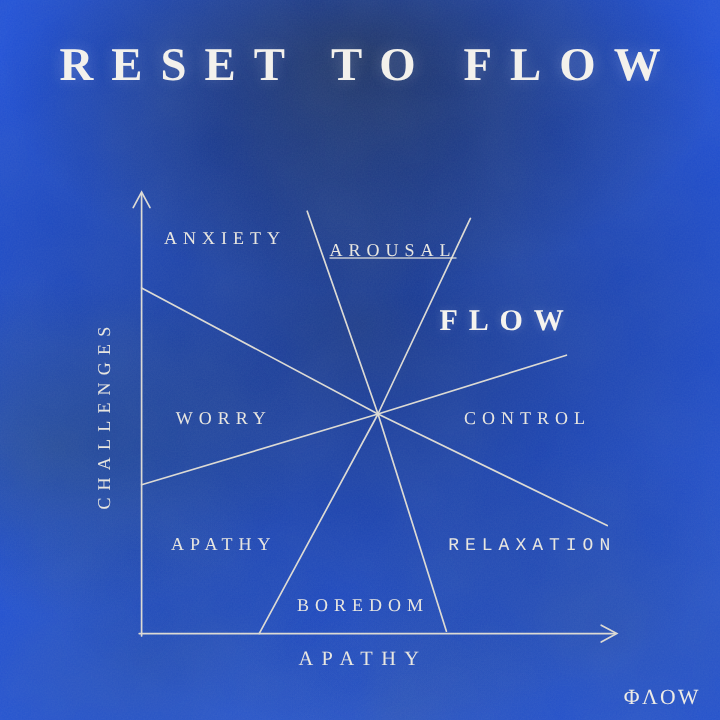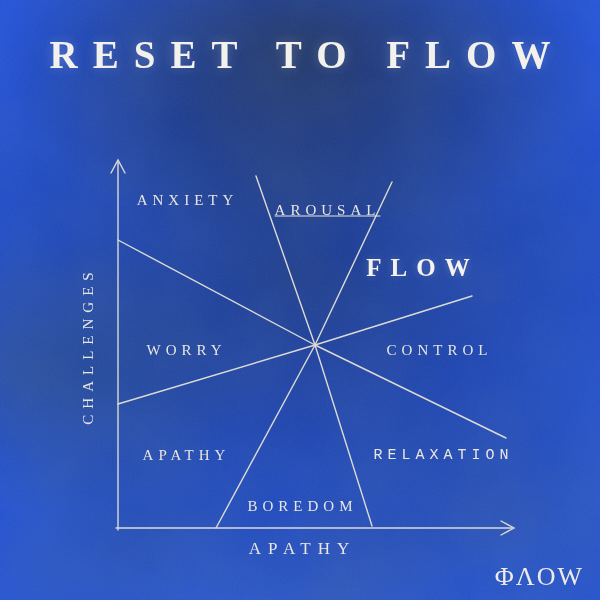--- a/index.html
+++ b/index.html
@@ -82,21 +82,21 @@
     font-size: 15px;
   }
   .label-x {
     font-size: 17px;
     letter-spacing: 7px;
   }
   .logo {
     position: absolute;
     right: 16px;
     bottom: 8px;
-    font-size: 26px;
+    font-size: 18px;
     letter-spacing: 2px;
     color: #edebe6;
   }
 </style>
 </head>
 <body>
 
 <div class="canvas">
 
   <svg class="noise-layer" width="600" height="600">

